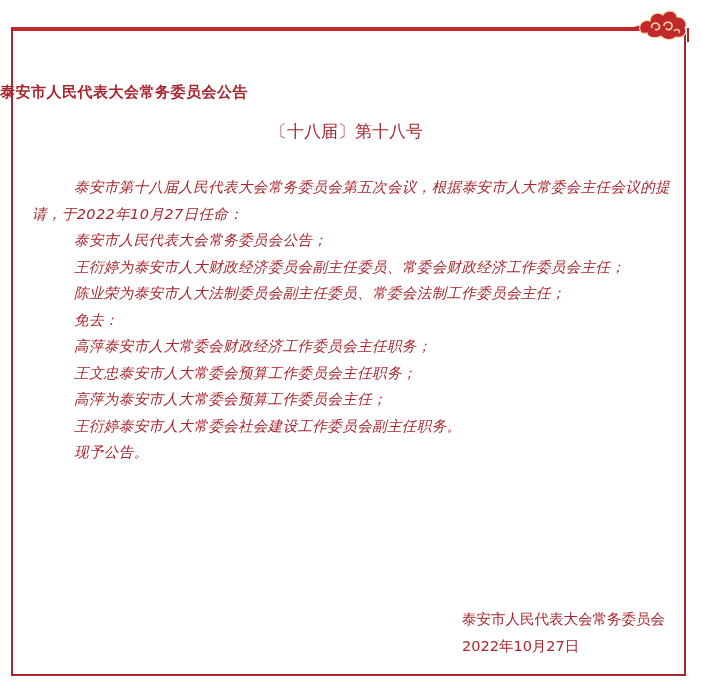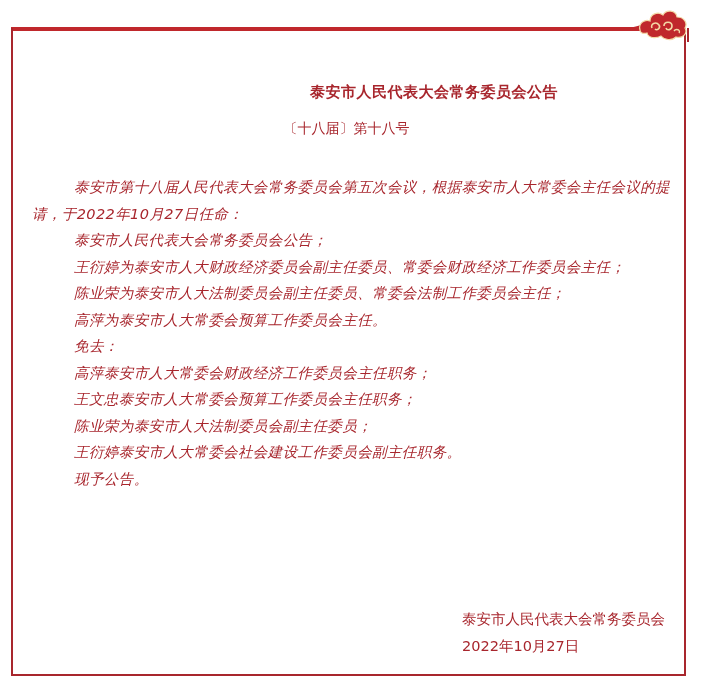--- a/index.html
+++ b/index.html
@@ -5,24 +5,24 @@
     html, body { margin: 0; padding: 0; background: #ffffff; }
     body { width: 703px; height: 691px; position: relative; overflow: hidden;
            font-family: "DejaVu Sans", "Liberation Sans", sans-serif; }
     .frame { position: absolute; left: 11px; top: 28px; width: 675px; height: 648px;
              border-left: 2px solid #a8262d; border-right: 2px solid #a8262d;
              border-bottom: 2px solid #a8262d; box-sizing: border-box; }
     .top-bar { position: absolute; left: 11px; top: 27px; width: 636px; height: 4px;
                background: #c0282c; }
     .cloud { position: absolute; left: 628px; top: 6px; width: 62px; height: 36px; }
     .content { position: absolute; left: 0; top: 0; width: 703px; color: #a8262d; }
-    .title { position: absolute; left: 0; top: 83px; width: 558px; text-align: right;
+    .title { position: absolute; left: 0; top: 83px; width: 558px; text-align: left;
              font-size: 15px; font-weight: bold; color: #a8262d; letter-spacing: 0.5px; }
     .subtitle { position: absolute; left: 0; top: 120px; width: 693px; text-align: center;
-                font-size: 14px; color: #a8262d; }
+                font-size: 17px; color: #a8262d; }
     .body-text { position: absolute; left: 32px; top: 174px; width: 640px;
                  font-size: 14.5px; line-height: 26.5px; color: #a8262d; letter-spacing: 0.4px; }
     .body-text p { margin: 0; text-indent: 2.9em; font-style: italic; }
     .sign { position: absolute; right: 38px; top: 606px; 
             font-size: 14.5px; line-height: 26.5px; color: #a8262d; }
   </style>
 </head>
 <body>
 
 <div class="top-bar"></div>
@@ -39,25 +39,24 @@
 
 <div class="content">
   <div class="title">泰安市人民代表大会常务委员会公告</div>
   <div class="subtitle">〔十八届〕第十八号</div>
 
   <div class="body-text">
     <p>泰安市第十八届人民代表大会常务委员会第五次会议，根据泰安市人大常委会主任会议的提请，于2022年10月27日任命：</p>
     <p>泰安市人民代表大会常务委员会公告；</p>
     <p>王衍婷为泰安市人大财政经济委员会副主任委员、常委会财政经济工作委员会主任；</p>
     <p>陈业荣为泰安市人大法制委员会副主任委员、常委会法制工作委员会主任；</p>
-    <p>高萍为泰安市人大常委会预算工作委员会主任。</p>
     <p>免去：</p>
     <p>高萍泰安市人大常委会财政经济工作委员会主任职务；</p>
     <p>王文忠泰安市人大常委会预算工作委员会主任职务；</p>
-    <p>陈业荣为泰安市人大法制委员会副主任委员；</p>
+    <p>高萍为泰安市人大常委会预算工作委员会主任；</p>
     <p>王衍婷泰安市人大常委会社会建设工作委员会副主任职务。</p>
     <p>现予公告。</p>
   </div>
 
   <div class="sign">
     <div>泰安市人民代表大会常务委员会</div>
     <div>2022年10月27日</div>
   </div>
 </div>
 

